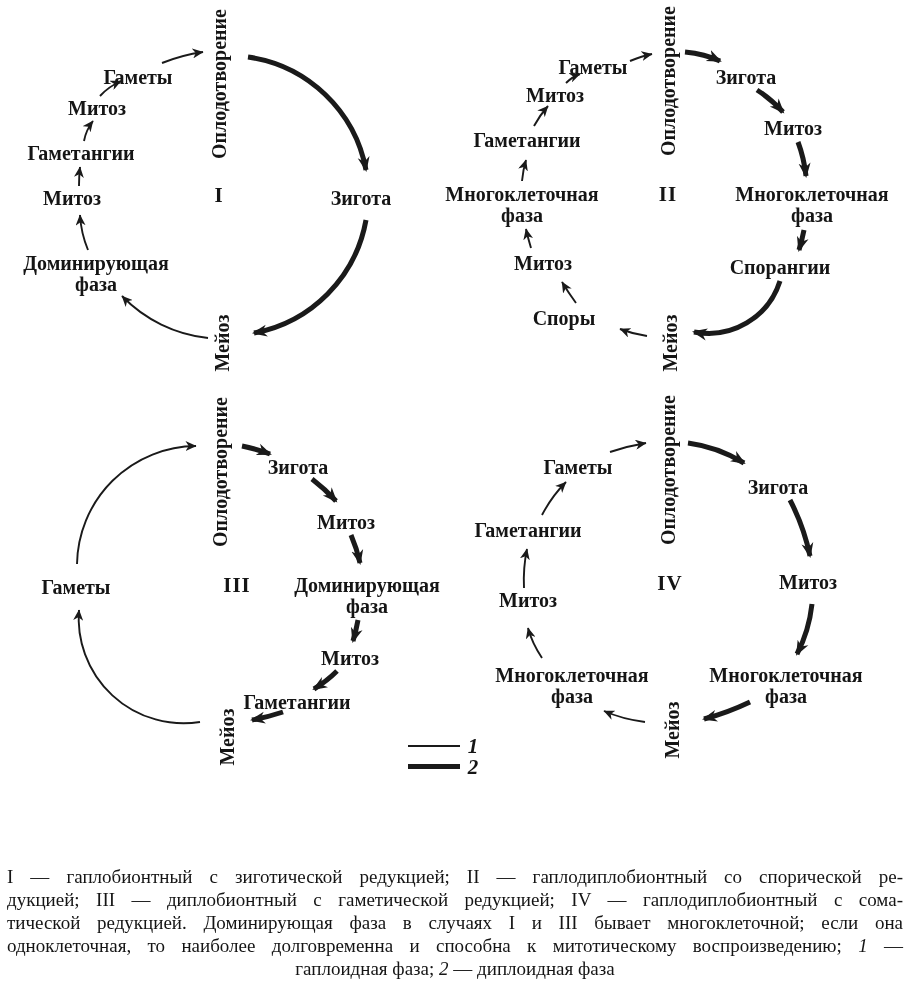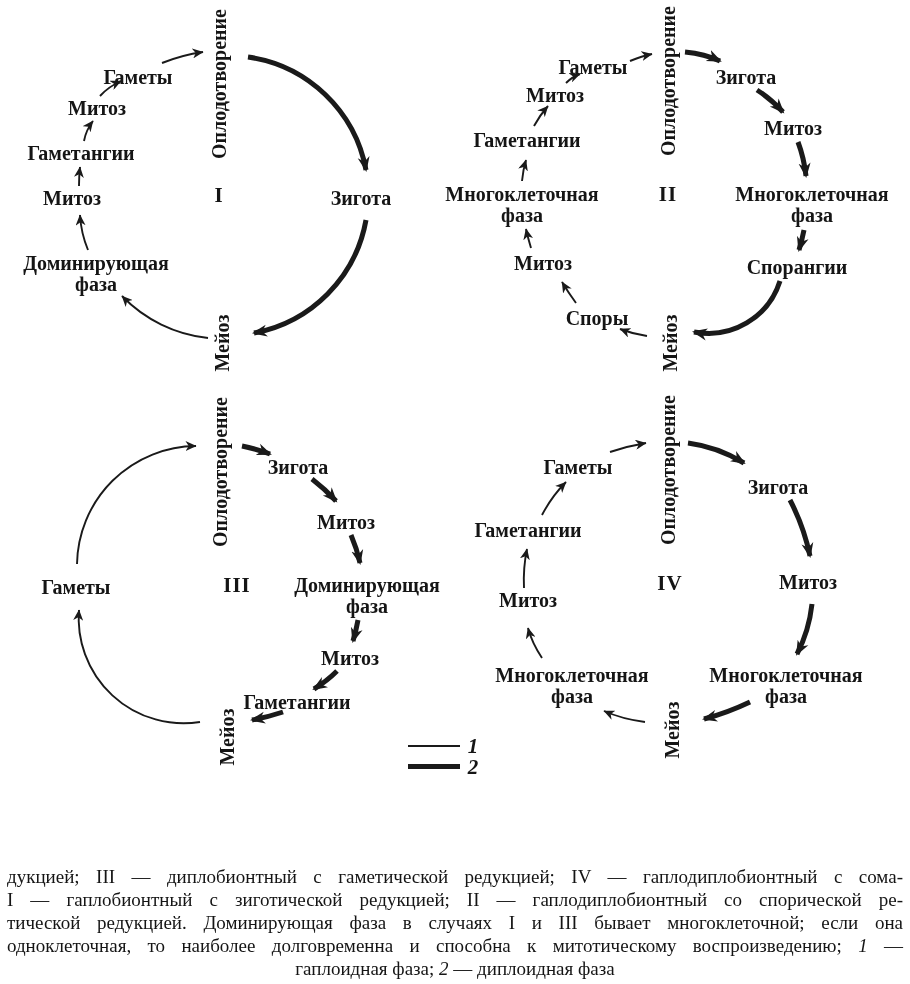--- a/index.html
+++ b/index.html
@@ -97,28 +97,28 @@
   <div class="lbl" style="left:361px;top:198px">Зигота</div>
   <div class="lbl vert" style="left:222px;top:343px">Мейоз</div>
 
   <div class="lbl vert" style="left:668px;top:81px">Оплодотворение</div>
   <div class="lbl" style="left:593px;top:67px">Гаметы</div>
   <div class="lbl" style="left:555px;top:95px">Митоз</div>
   <div class="lbl" style="left:527px;top:140px">Гаметангии</div>
   <div class="lbl" style="left:522px;top:205px">Многоклеточная
 фаза</div>
   <div class="lbl" style="left:543px;top:263px">Митоз</div>
-  <div class="lbl" style="left:597px;top:318px">Споры</div>
+  <div class="lbl" style="left:564px;top:318px">Споры</div>
   <div class="lbl vert" style="left:670px;top:343px">Мейоз</div>
   <div class="lbl num" style="left:668px;top:194px">II</div>
   <div class="lbl" style="left:746px;top:77px">Зигота</div>
   <div class="lbl" style="left:793px;top:128px">Митоз</div>
   <div class="lbl" style="left:812px;top:205px">Многоклеточная
 фаза</div>
-  <div class="lbl" style="left:797px;top:267px">Спорангии</div>
+  <div class="lbl" style="left:780px;top:267px">Спорангии</div>
 
   <div class="lbl vert" style="left:220px;top:472px">Оплодотворение</div>
   <div class="lbl" style="left:76px;top:587px">Гаметы</div>
   <div class="lbl num" style="left:237px;top:585px">III</div>
   <div class="lbl" style="left:298px;top:467px">Зигота</div>
   <div class="lbl" style="left:346px;top:522px">Митоз</div>
   <div class="lbl" style="left:367px;top:596px">Доминирующая
 фаза</div>
   <div class="lbl" style="left:350px;top:658px">Митоз</div>
   <div class="lbl" style="left:297px;top:702px">Гаметангии</div>
@@ -139,20 +139,20 @@
 
   <div class="leg-line" style="left:408px;top:745px;width:52px;height:2px"></div>
   <div class="leg-num" style="left:473px;top:746px">1</div>
   <div class="leg-line" style="left:408px;top:764px;width:52px;height:5px"></div>
   <div class="leg-num" style="left:473px;top:767px">2</div>
 
   <div class="cap" style="top:811px">
   </div>
 
   <div class="desc" style="top:865px">
+    <div class="jline">I — гаплобионтный с зиготической редукцией; II — гаплодиплобионтный со спорической ре-</div>
     <div class="jline">дукцией; III — диплобионтный с гаметической редукцией; IV — гаплодиплобионтный с сома-</div>
-    <div class="jline">I — гаплобионтный с зиготической редукцией; II — гаплодиплобионтный со спорической ре-</div>
     <div class="jline">тической редукцией. Доминирующая фаза в случаях I и III бывает многоклеточной; если она</div>
     <div class="jline"><span>одноклеточная, то наиболее долговременна и способна к митотическому воспроизведению;</span> <span class="it">1</span> <span>—</span></div>
     <div class="cline"><span>гаплоидная фаза;</span> <span class="it">2</span> <span>— диплоидная фаза</span></div>
   </div>
 
 </div>
 
 </body></html>

